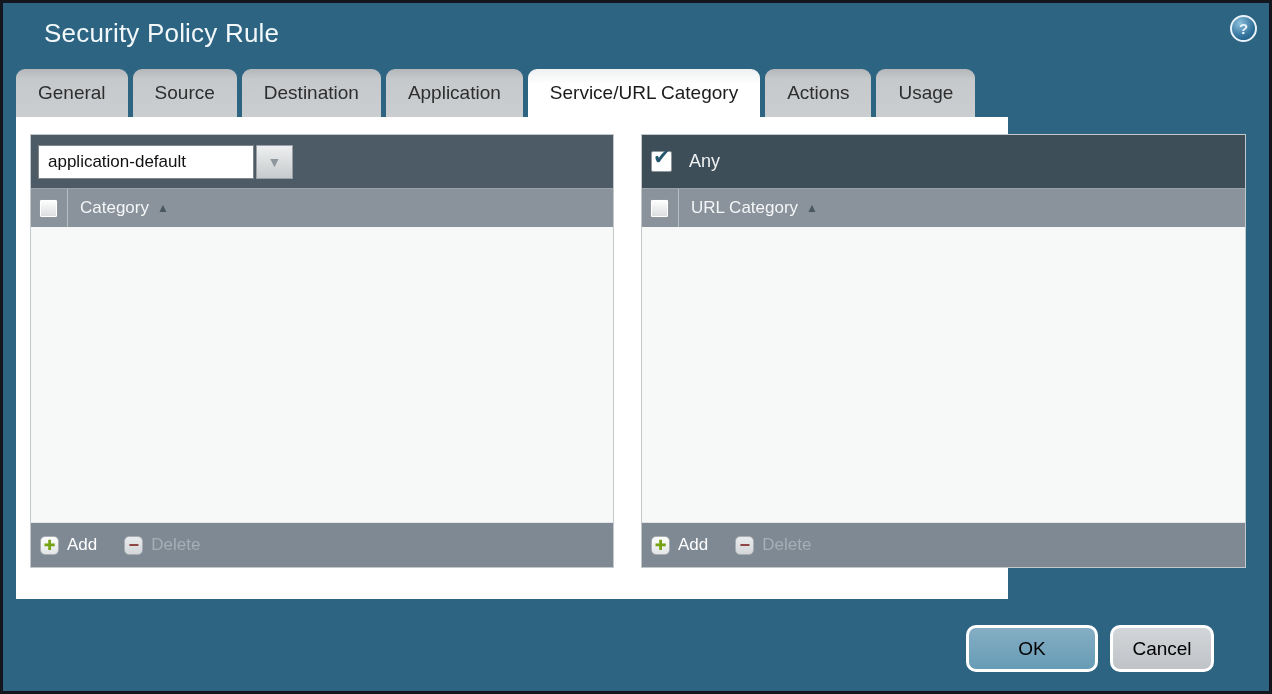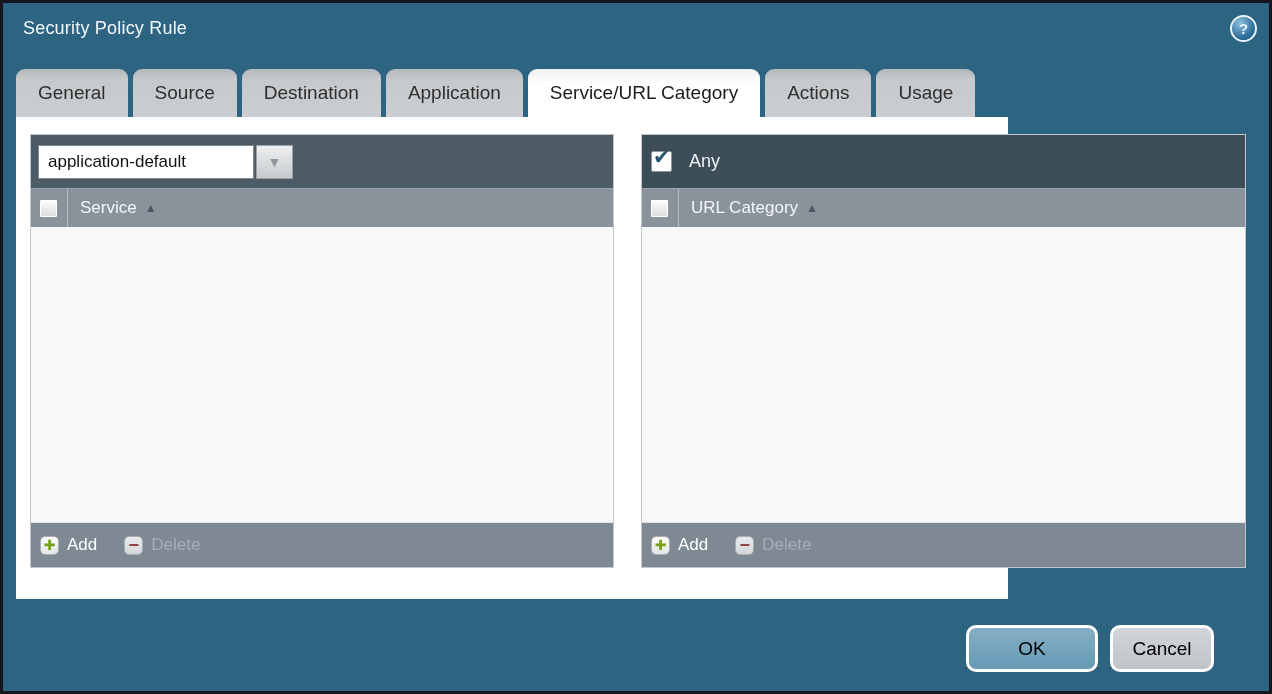--- a/index.html
+++ b/index.html
@@ -7,22 +7,22 @@
     width:1272px;height:694px;
     font-family:"Liberation Sans","DejaVu Sans",sans-serif;
     background:#2d6482;
   }
   .screen{
     position:relative;width:1272px;height:694px;box-sizing:border-box;
     background:#2d6482;border:3px solid #14161d;overflow:hidden;
   }
   
   .title{
-    position:absolute;left:20px;top:15px;
-    font-size:18px;color:#f2f8fa;letter-spacing:.2px;
+    position:absolute;left:41px;top:15px;
+    font-size:26px;color:#f2f8fa;letter-spacing:.2px;
   }
   .help{
     position:absolute;left:1227px;top:12px;width:27px;height:27px;
     border-radius:50%;box-sizing:border-box;
     background:radial-gradient(circle at 35% 28%,#8cc0dd,#2f6f99 62%,#1d5a82);
     border:2px solid #e9f2f8;
     display:flex;align-items:center;justify-content:center;
     color:#eaf4fb;font-size:15px;font-weight:bold;cursor:pointer;
   }
   
@@ -145,21 +145,21 @@
         <div class="combo">
           <input class="combo-input" type="text" readonly="" value="application-default" style="">
           <div class="combo-btn">
             <span class="arrow-down">▼</span>
           </div>
         </div>
       </div>
       <div class="col-header">
         <span class="checkbox"></span>
         <span class="col-sep"></span>
-        <span class="col-label">Service</span>
+        <span class="col-label">Category</span>
         <span class="sort-icon">▲</span>
       </div>
       <div class="list-body"></div>
       <div class="panel-footer">
         <div class="footer-btn">
           <span class="icon-box add">✚</span>
           <span class="btn-label">Add</span>
         </div>
         <div class="footer-btn disabled">
           <span class="icon-box del">−</span>

